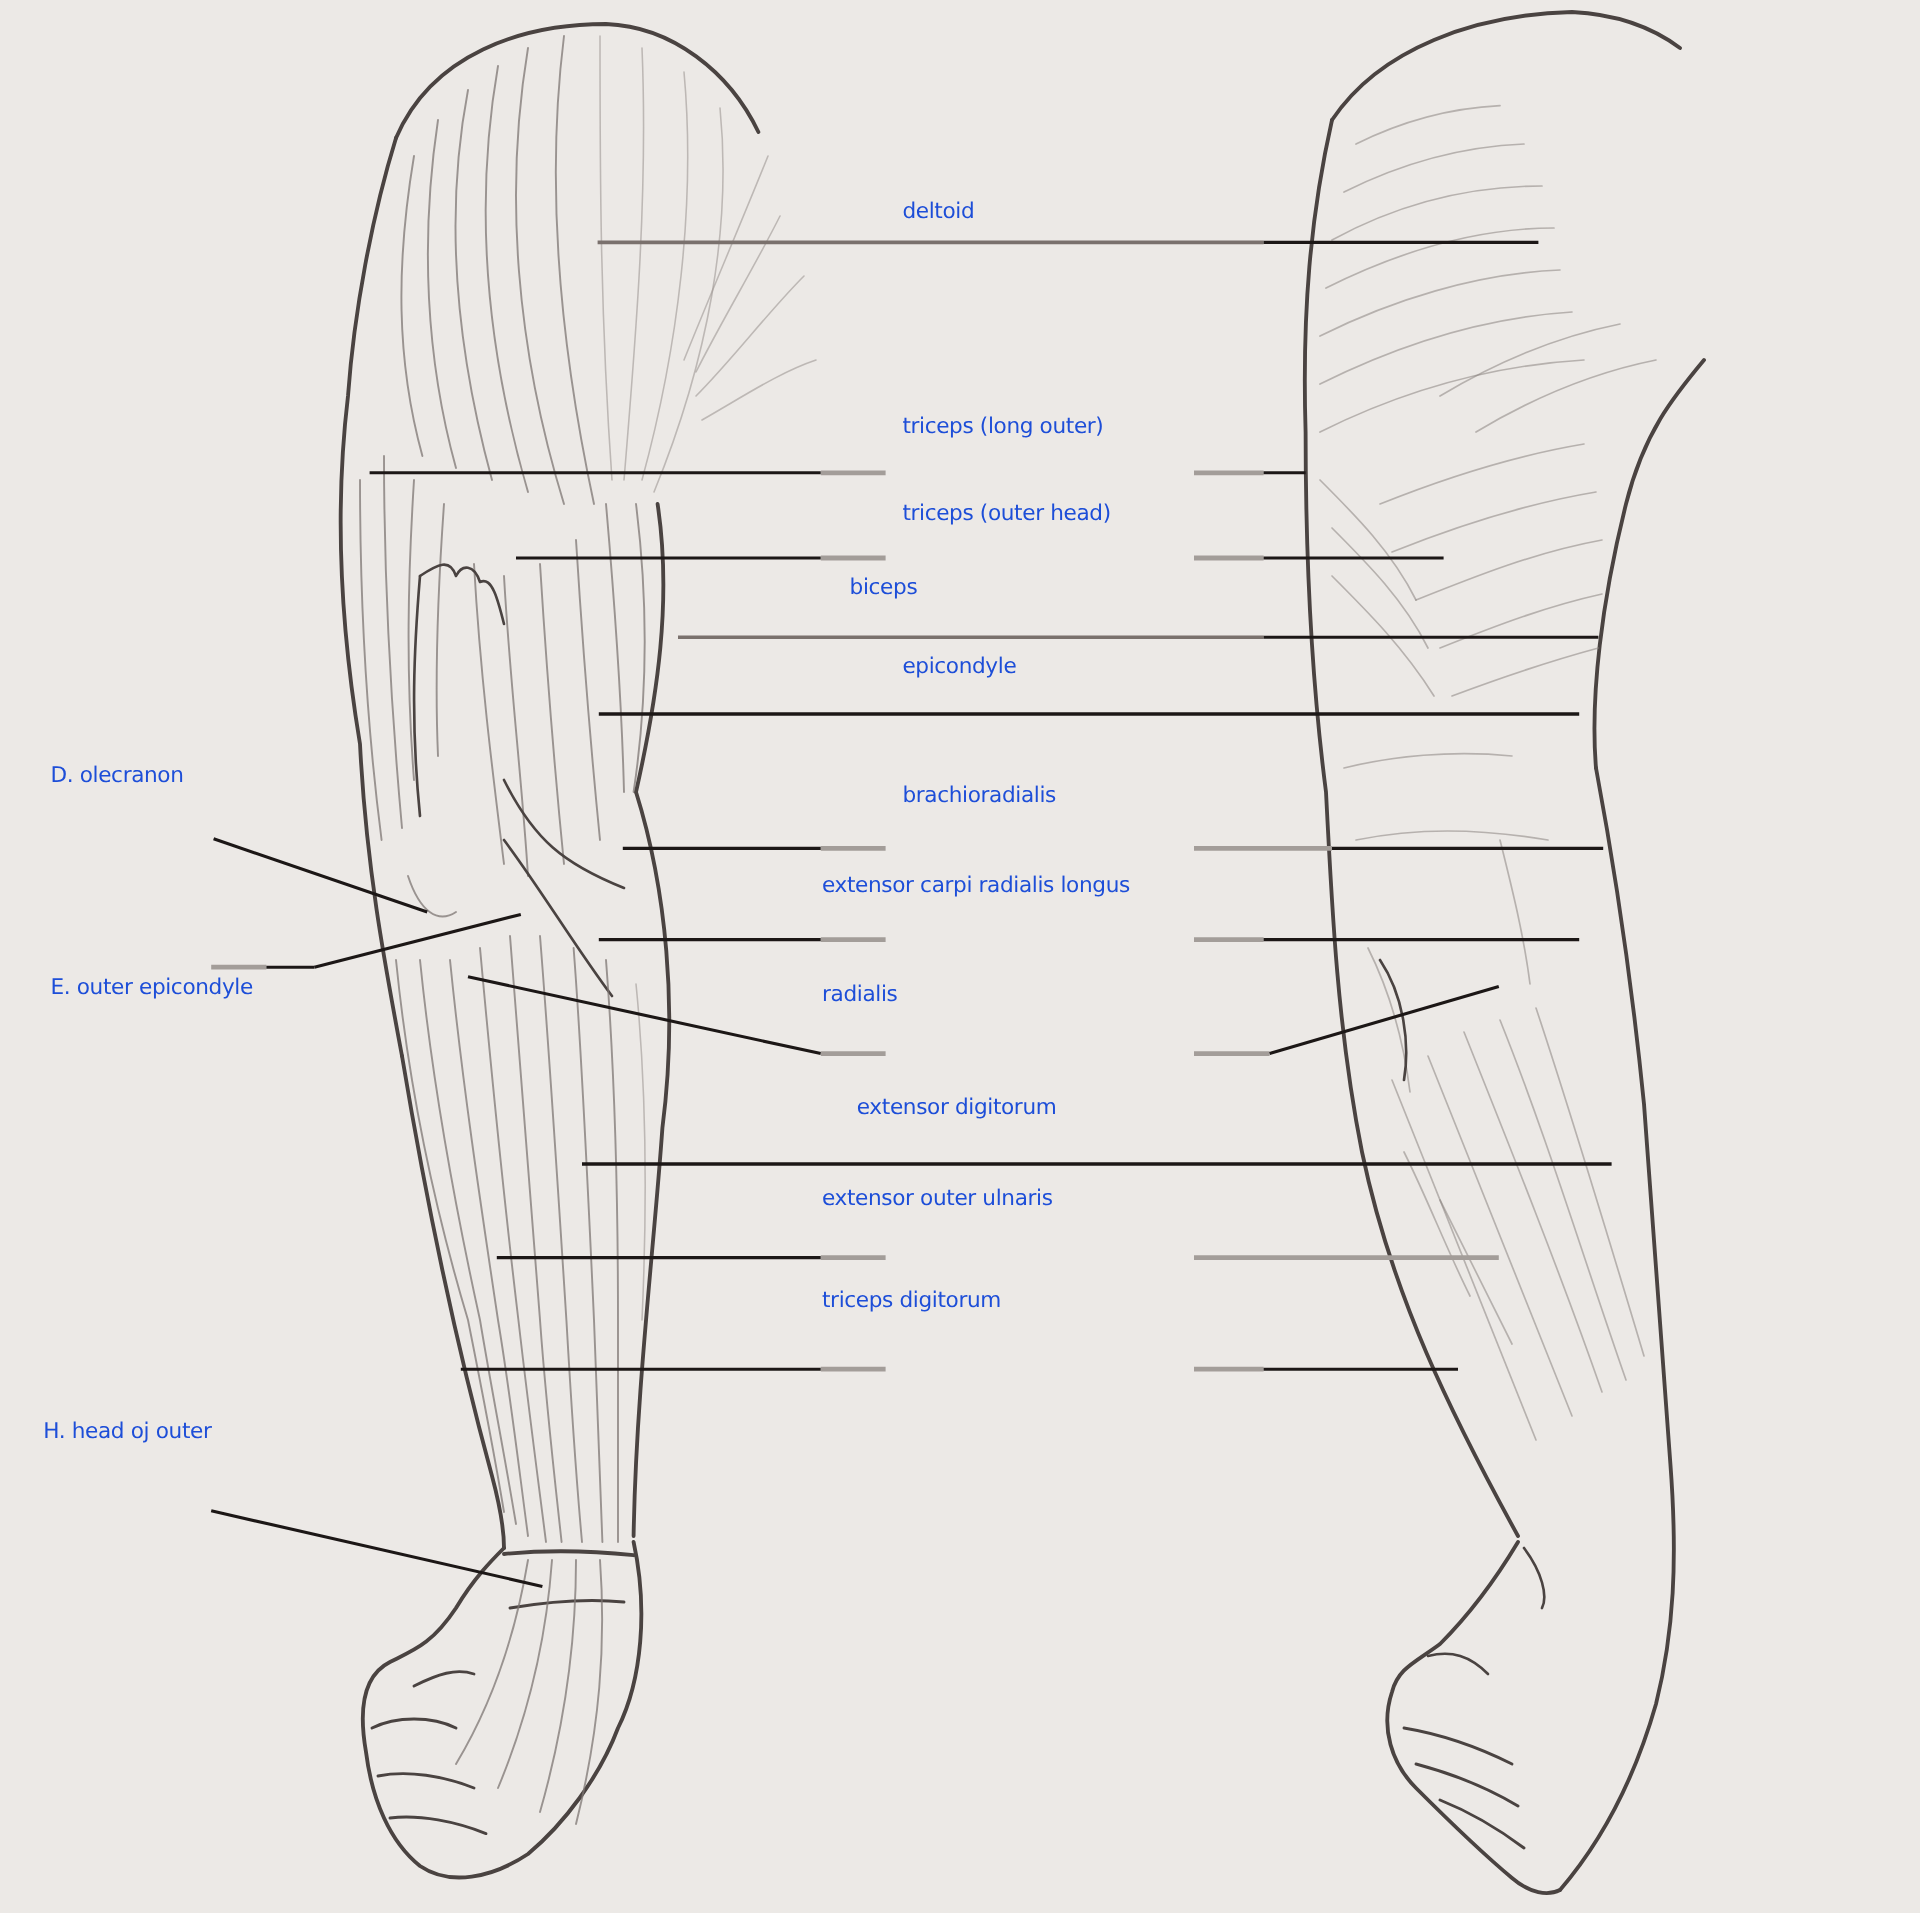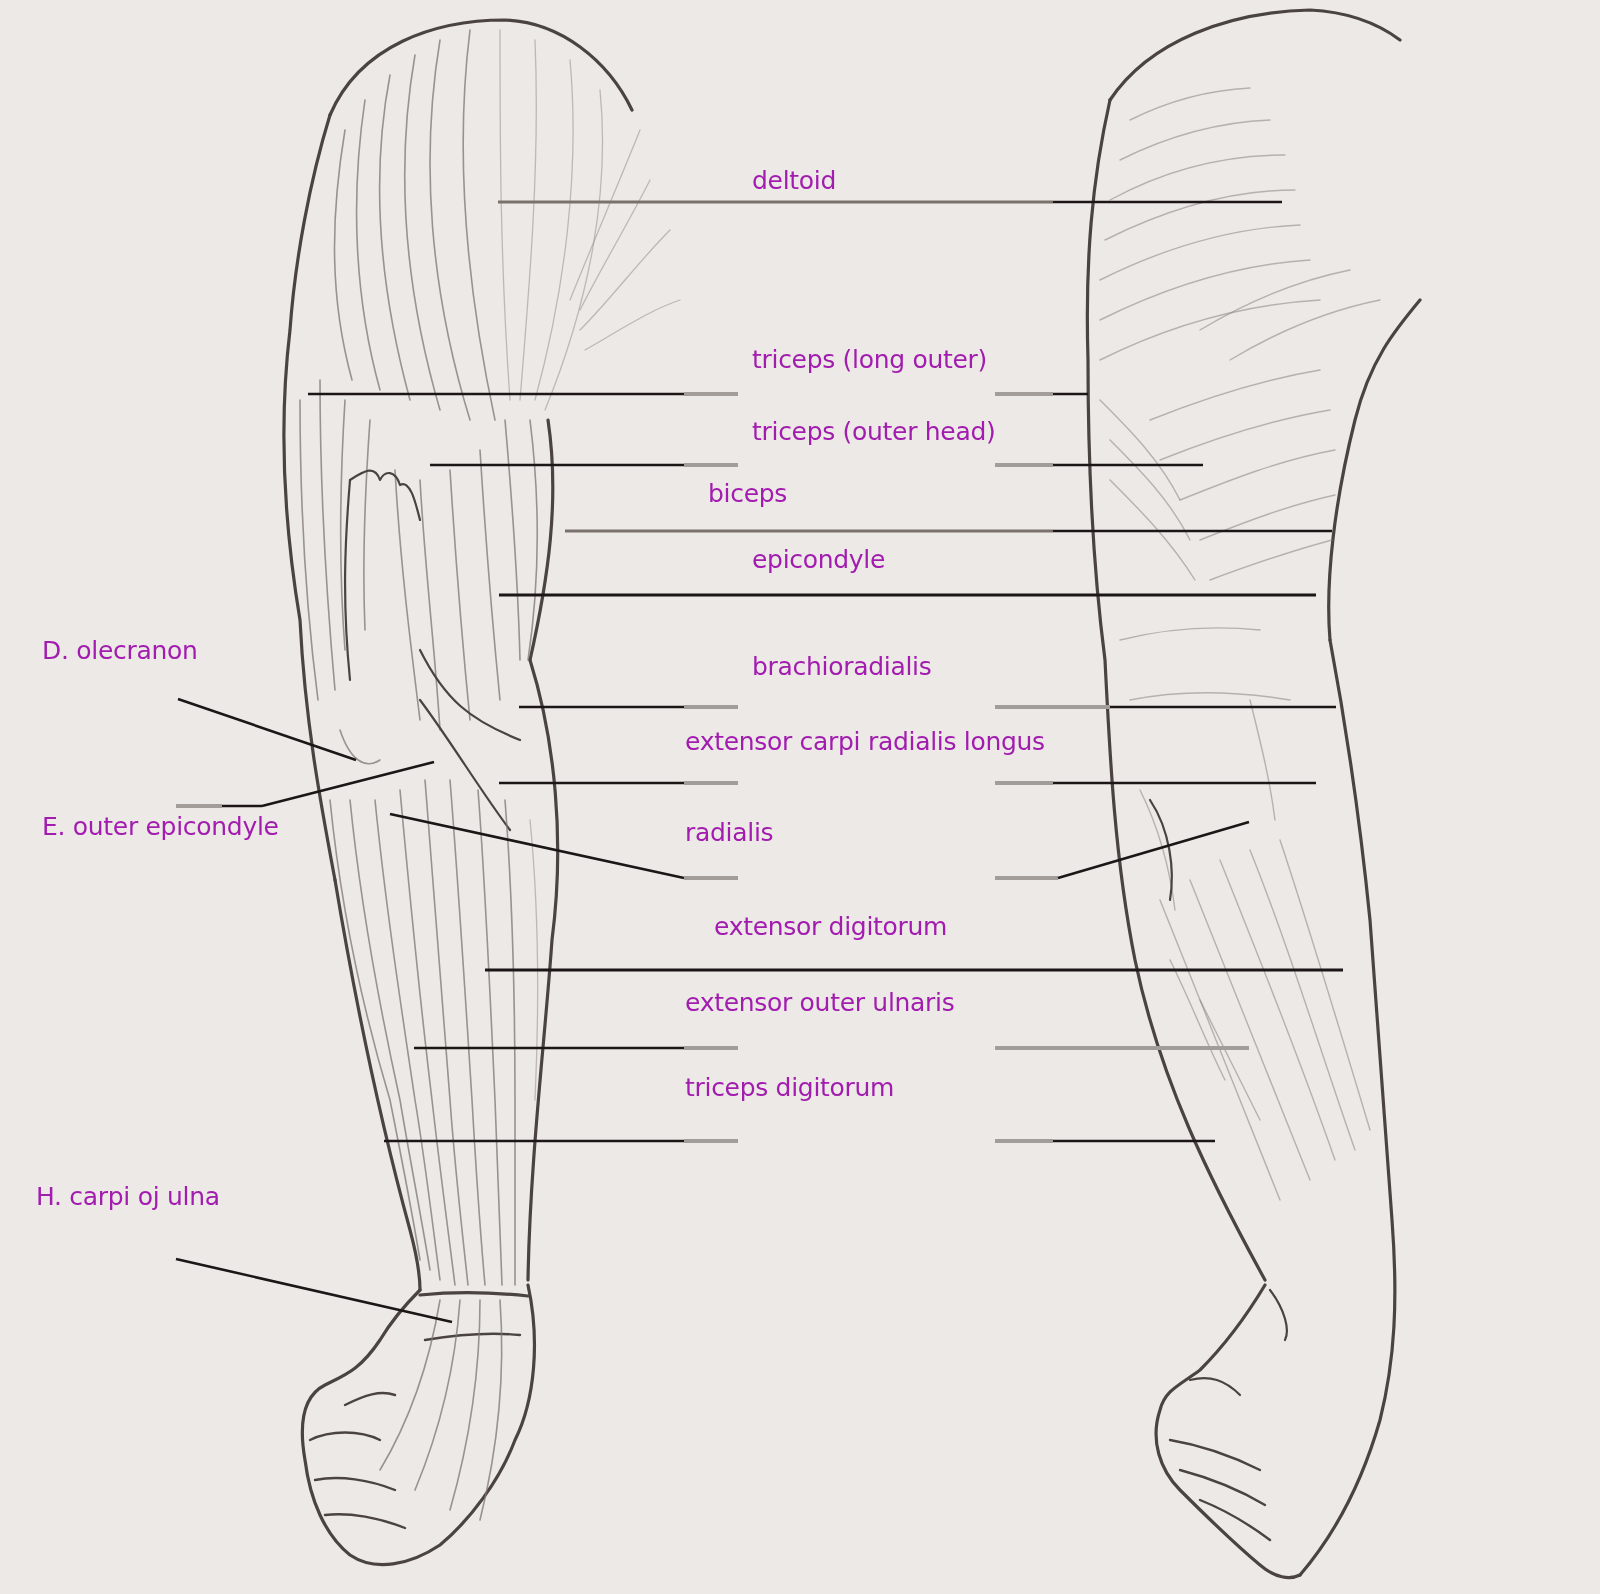--- a/index.html
+++ b/index.html
@@ -9,22 +9,22 @@
     position: relative;
     overflow: hidden;
     font-family: "DejaVu Sans", "Liberation Sans", sans-serif;
   }
   #diagram {
     position: absolute; left: 0; top: 0;
     width: 1600px; height: 1594px;
   }
   .label {
     position: absolute;
-    font-size: 25px;
-    color: #a21caf;
+    font-size: 18px;
+    color: #1d4ed8;
     white-space: nowrap;
     line-height: 1;
     letter-spacing: -0.3px;
   }
   .sketch path { fill: none; stroke-linecap: round; stroke-linejoin: round; }
   .outline { stroke: #4a4341; stroke-width: 3.2; }
   .fiber { stroke: #7d7673; stroke-width: 1.6; opacity: 0.75; }
   .fiber-light { stroke: #9e9794; stroke-width: 1.3; opacity: 0.6; }
   .hatch { stroke: #8a8380; stroke-width: 1.4; opacity: 0.55; }
   .shade { stroke: none; }
@@ -228,14 +228,14 @@
   <div class="label" style="left:752px;top:547px">epicondyle</div>
   <div class="label" style="left:752px;top:654px">brachioradialis</div>
   <div class="label" style="left:685px;top:729px">extensor carpi radialis longus</div>
   <div class="label" style="left:685px;top:820px">radialis</div>
   <div class="label" style="left:714px;top:914px">extensor digitorum</div>
   <div class="label" style="left:685px;top:990px">extensor outer ulnaris</div>
   <div class="label" style="left:685px;top:1075px">triceps digitorum</div>
 
   <div class="label" style="left:42px;top:638px">D. olecranon</div>
   <div class="label" style="left:42px;top:814px">E. outer epicondyle</div>
-  <div class="label" style="left:36px;top:1184px">H. carpi oj ulna</div>
+  <div class="label" style="left:36px;top:1184px">H. head oj outer</div>
 </div>
 
 </body></html>

